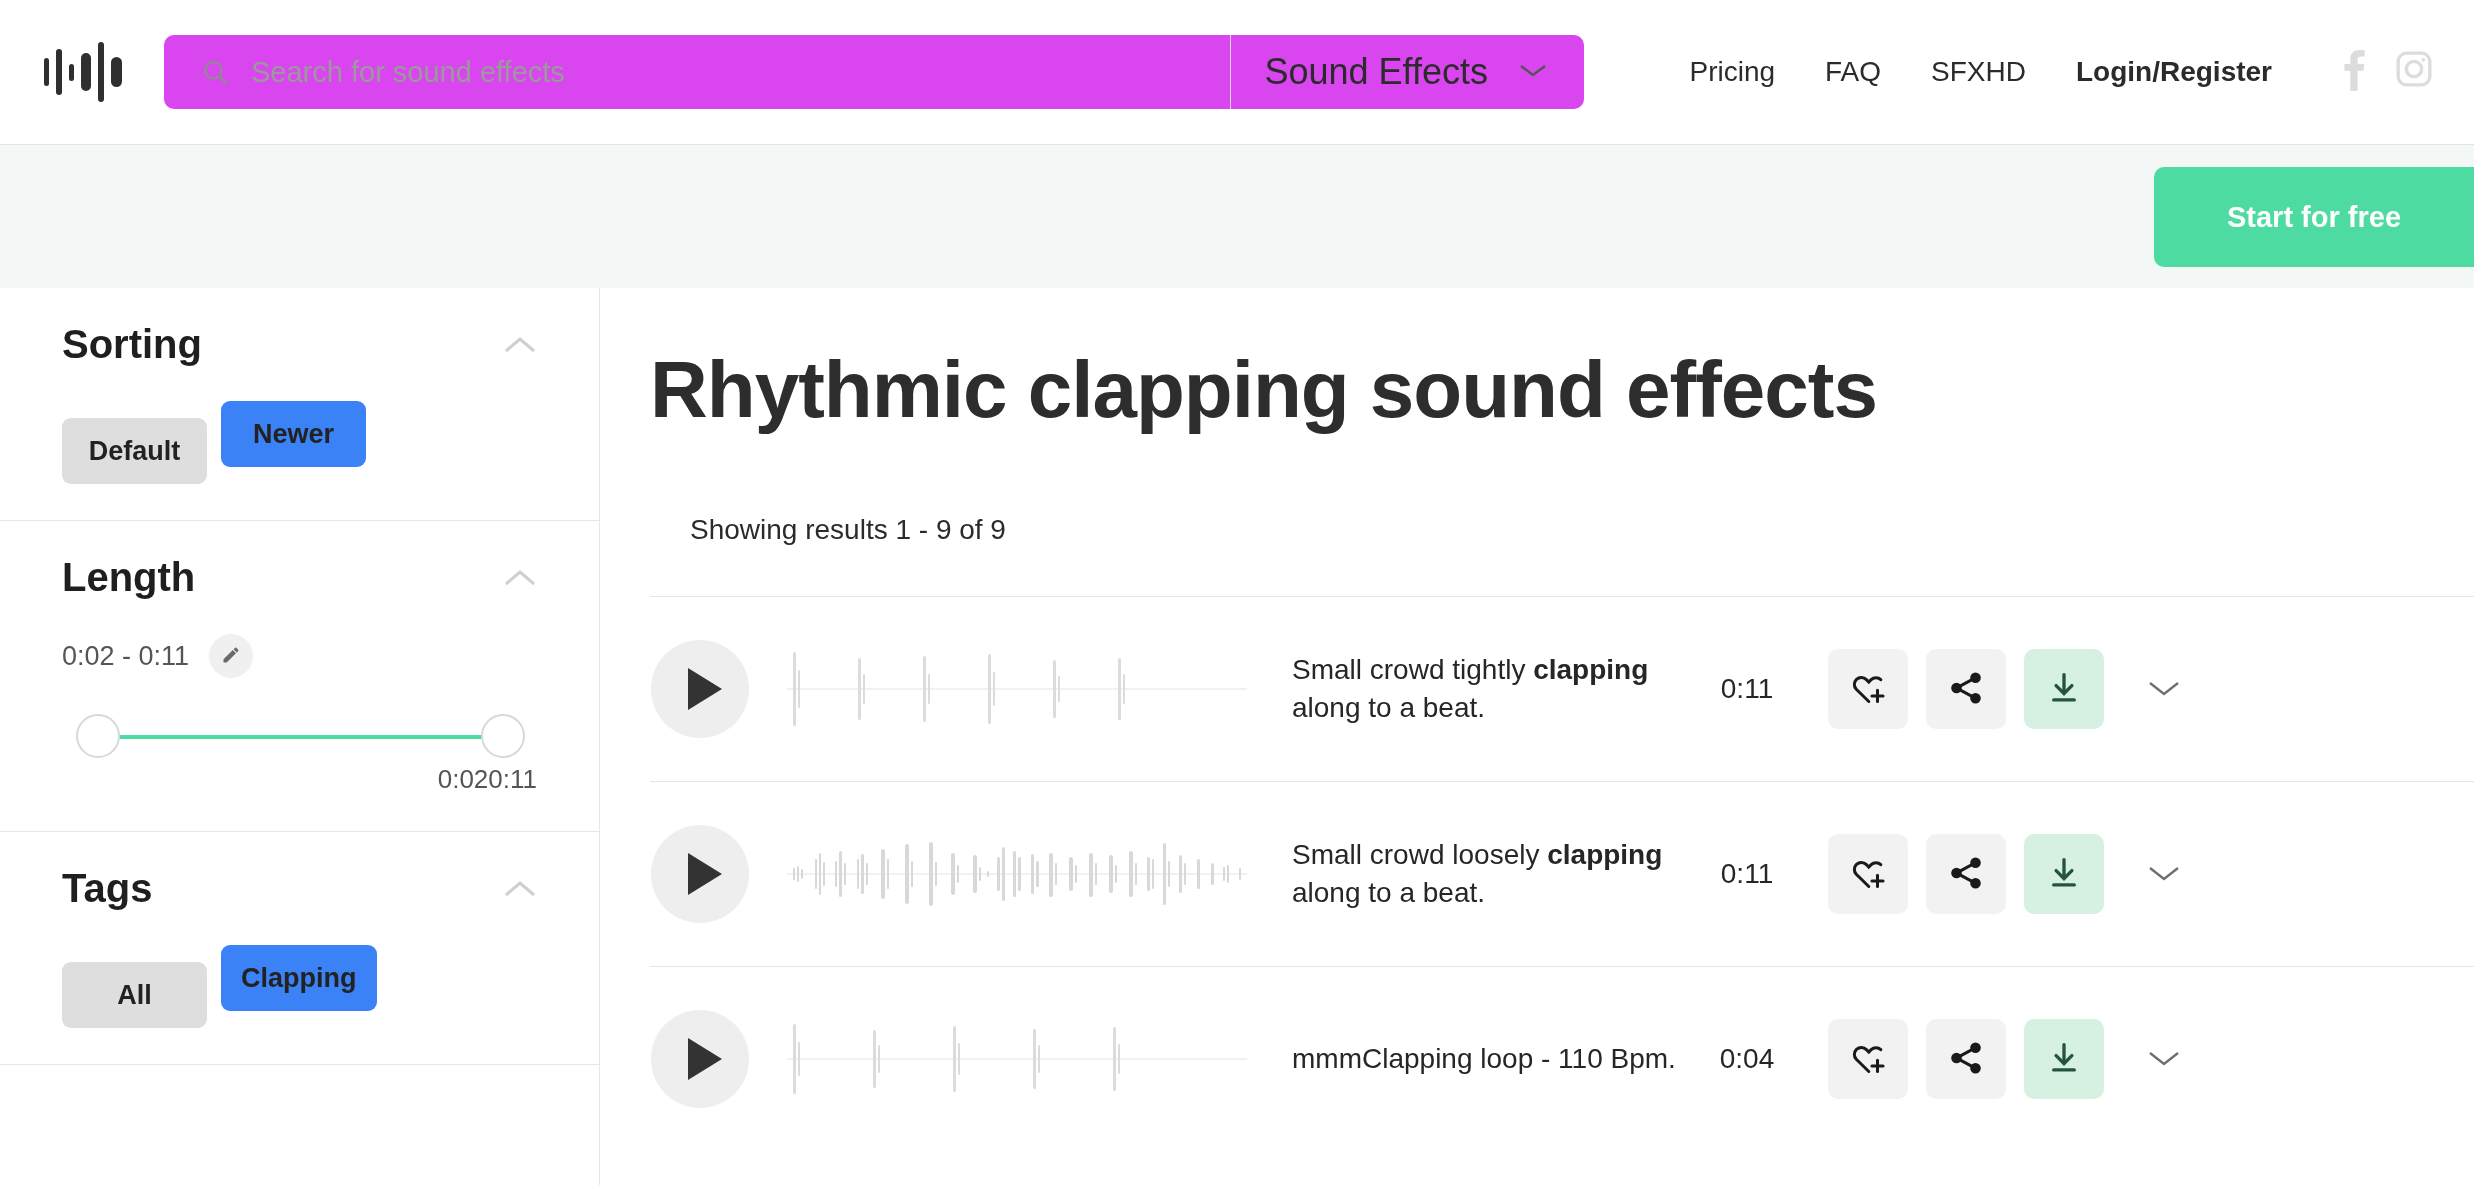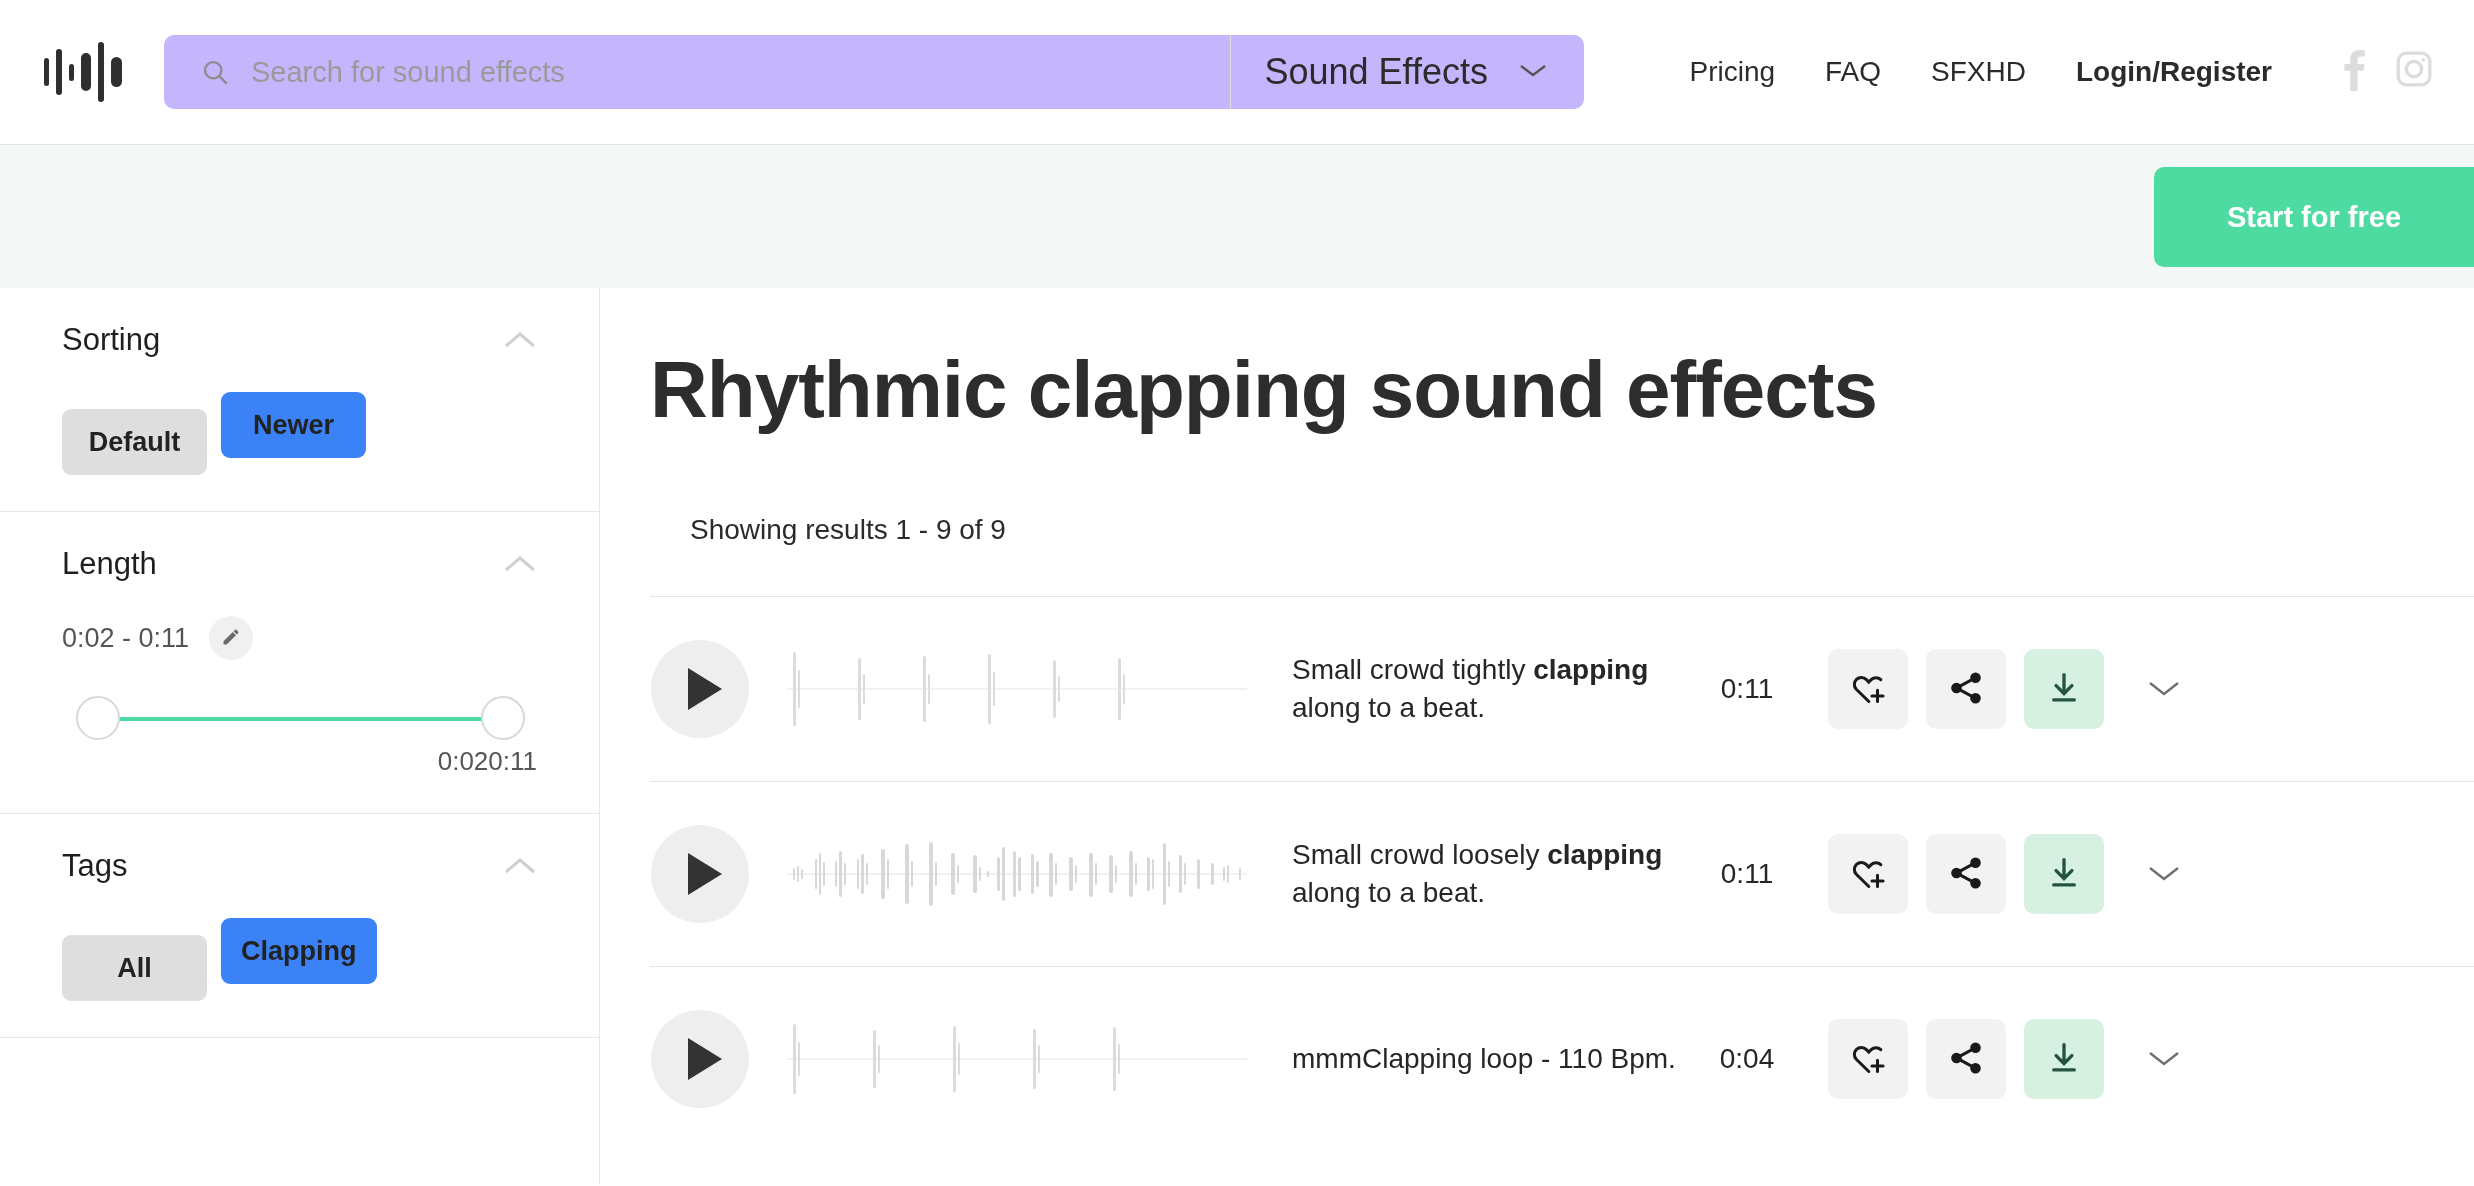--- a/index.html
+++ b/index.html
@@ -30,21 +30,21 @@
   .lb1 { height: 28px; }
   .lb2 { height: 46px; }
   .lb3 { height: 17px; }
   .lb4 { height: 38px; width: 14px; border-radius: 7px; }
   .lb5 { height: 60px; }
   .lb6 { height: 30px; width: 15px; border-radius: 8px; }
 
   .searchwrap {
     margin-left: 42px;
     display: flex;
-    background: #c4b5fd;
+    background: #d946ef;
     border-radius: 10px;
     height: 74px;
     width: 1420px;
     flex: 0 0 auto;
   }
   .searchbox {
     flex: 1 1 auto;
     display: flex; align-items: center;
     height: 100%;
     padding-left: 37px;
@@ -114,21 +114,21 @@
   .sidebar {
     width: 600px; flex: 0 0 600px;
     border-right: 1px solid #e6e6e6;
     background: #ffffff;
   }
   .panel { padding: 34px 62px 36px 62px; border-bottom: 1px solid #e6e6e6; }
   .panel-head {
     display: flex; align-items: center; justify-content: space-between;
     margin-bottom: 34px;
   }
-  .panel-title { font-size: 31px; font-weight: normal; color: #1f1f1f; }
+  .panel-title { font-size: 40px; font-weight: bold; color: #1f1f1f; }
   .chev-up { width: 34px; height: 20px; cursor: pointer; }
   .pill-row { display: flex; gap: 14px; }
   .pill {
     border: 0; border-radius: 9px;
     background: #3b82f6; color: #222;
     font-size: 27px; font-weight: bold;
     font-family: "Liberation Sans", sans-serif;
     padding: 0 20px;
     height: 66px; min-width: 145px;
     cursor: pointer;

